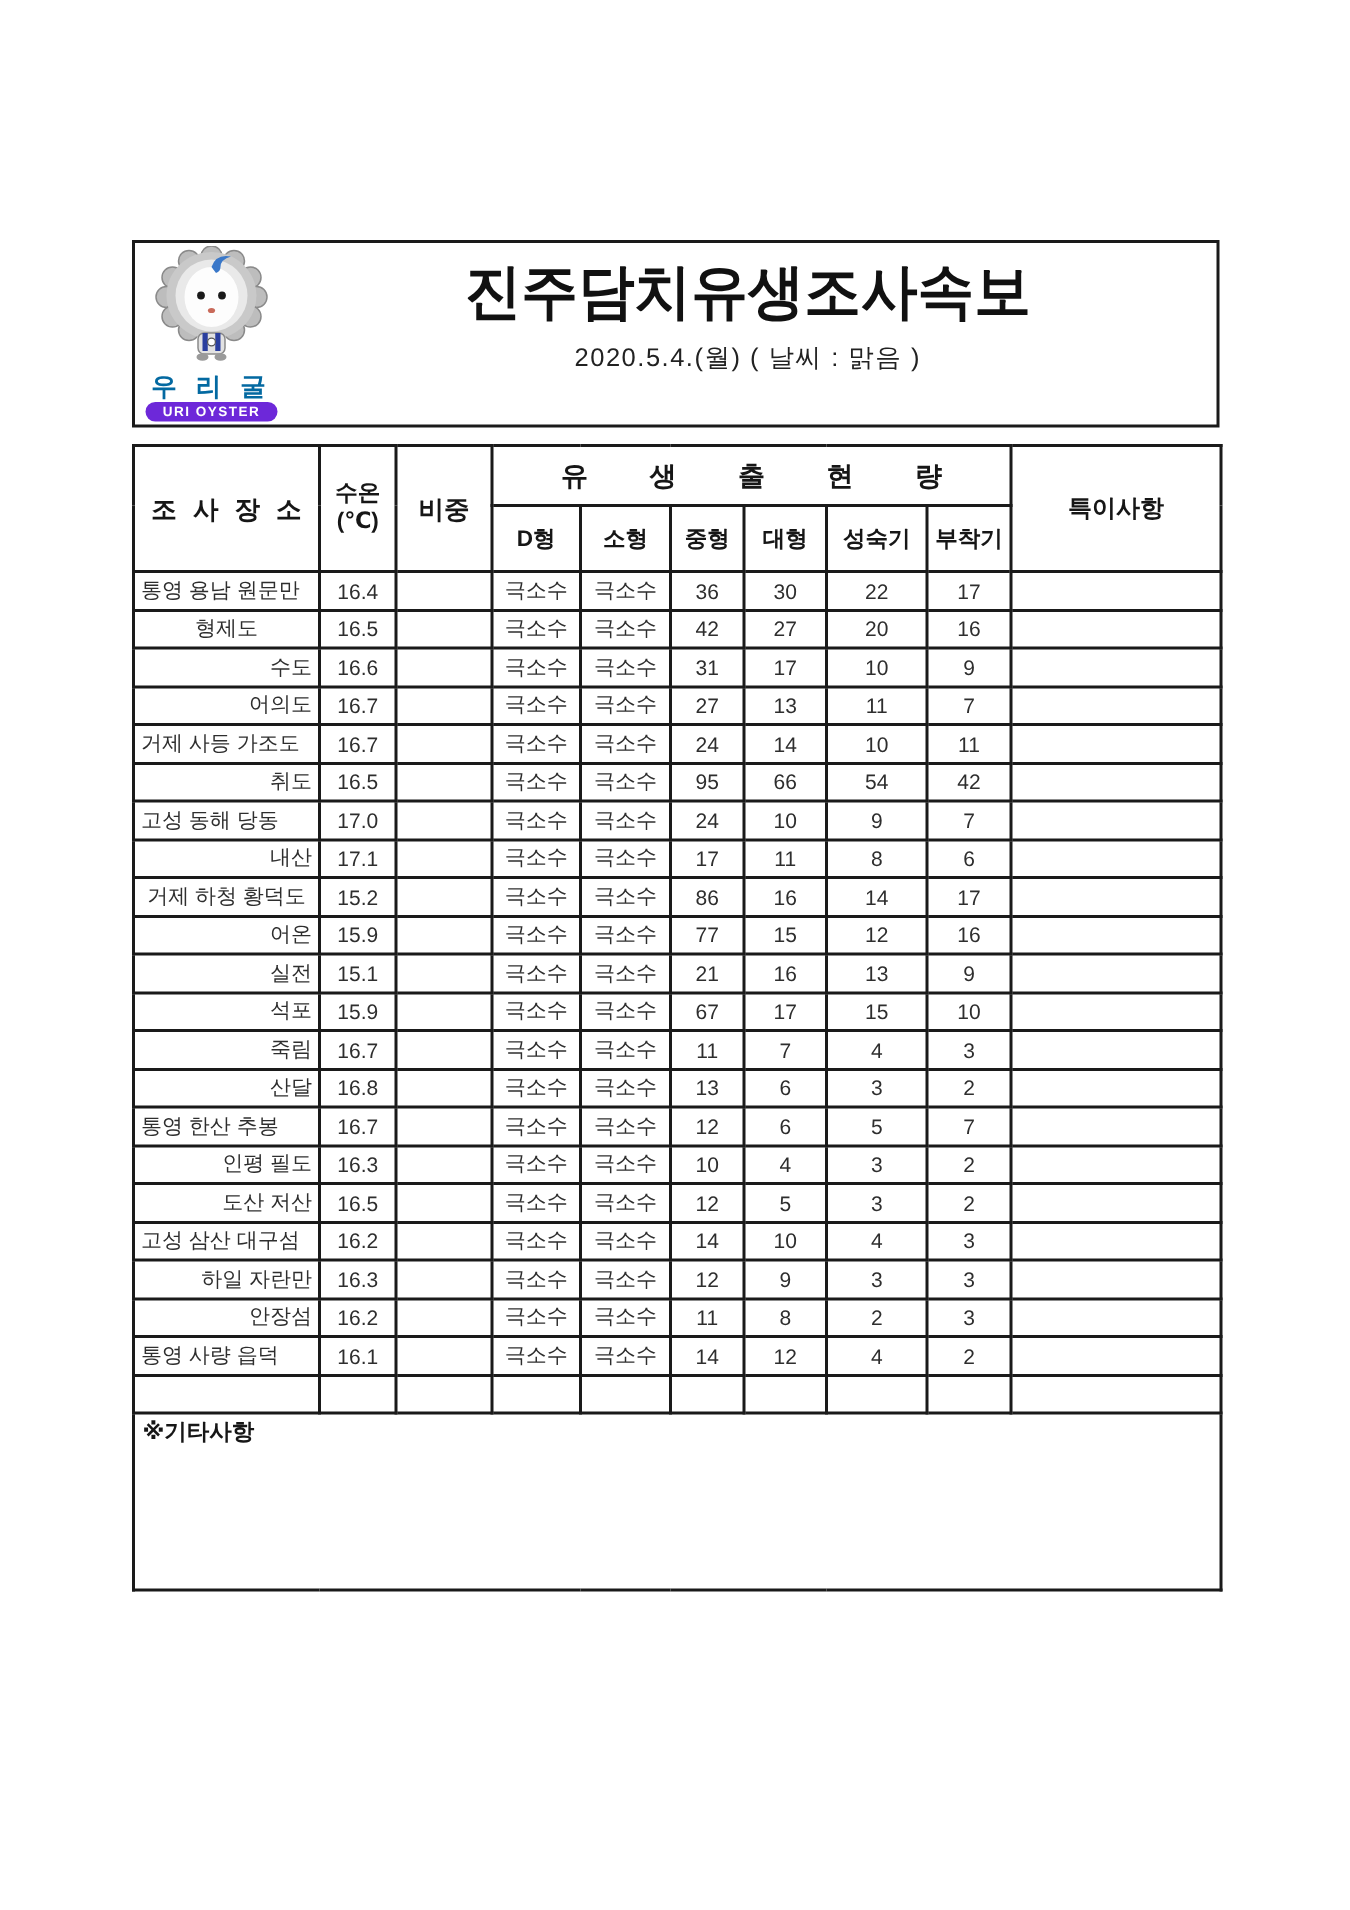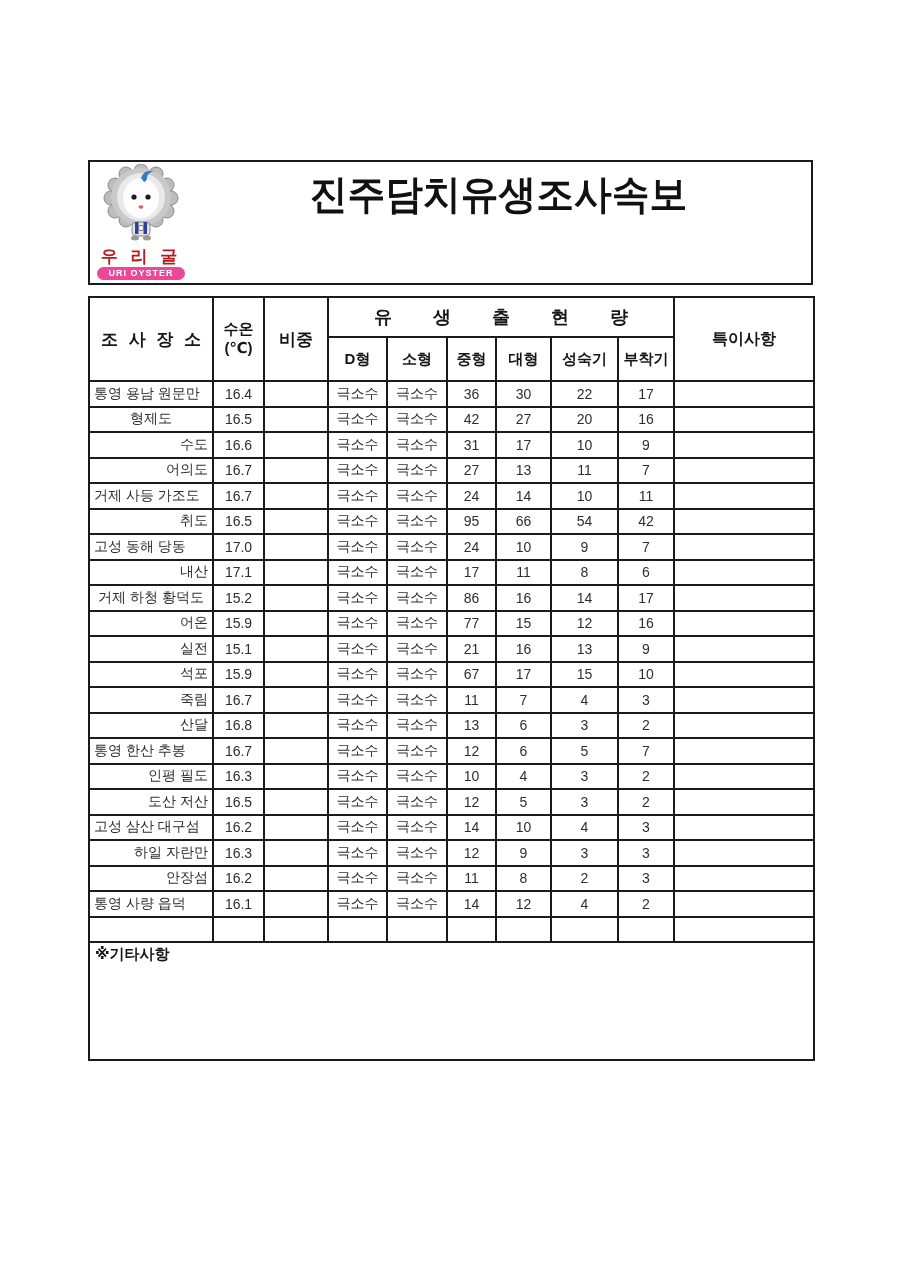--- a/index.html
+++ b/index.html
@@ -12,26 +12,26 @@
   
   .header-box {
     position:absolute; left:88px; top:160px; width:721px; height:121px;
     border:2px solid #1a1a1a; background:#fff;
   }
   .logo {
     position:absolute; left:3px; top:2px; width:96px; height:115px;
     text-align:center;
   }
   .brand-ko {
-    color:#b91c1c; font-weight:bold; font-size:17px; letter-spacing:4px;
+    color:#0369a1; font-weight:bold; font-size:17px; letter-spacing:4px;
     line-height:1; margin-top:0px;
   }
   .brand-en {
     display:block; margin:2px auto 0 auto; width:88px;
-    background:#ec4899; color:#ffffff; font-size:9px; font-weight:bold;
+    background:#6d28d9; color:#ffffff; font-size:9px; font-weight:bold;
     letter-spacing:1px; border-radius:7px; padding:2px 0; line-height:1;
   }
   .header-text { position:absolute; left:100px; right:4px; top:0; bottom:0; text-align:center; }
   .title {
     font-size:37px; font-weight:bold; letter-spacing:0px; color:#111;
     margin-top:6px; transform:scale(1.02,1.08); transform-origin:center top;
   }
   .date-line { font-size:17px; margin-top:9px; color:#222; letter-spacing:1px; }
   .surveyor-line { font-size:15px; margin-top:5px; color:#222; letter-spacing:1px; }
 
@@ -102,20 +102,21 @@
         <circle cx="47" cy="33" r="2.6" fill="#1a1a1a"></circle>
         <ellipse cx="40" cy="43" rx="2.4" ry="1.7" fill="#c96a5a"></ellipse>
 
         <path d="M40 14 q3 -9 13 -7 q-7 2 -7 7 q0 3 -3 4 z" fill="#3a78c9"></path>
       </svg>
       <div class="brand-ko">우 리 굴</div>
       <span class="brand-en">URI OYSTER</span>
     </div>
     <div class="header-text">
       <div class="title">진주담치유생조사속보</div>
+      <div class="date-line">2020.5.4.(월) ( 날씨 : 맑음 )</div>
     </div>
   </div>
 
   <table class="survey-table">
     <colgroup>
       <col style="width:124px">
         <col style="width:51px">
         <col style="width:64px">
       <col style="width:59px">
         <col style="width:60px">

